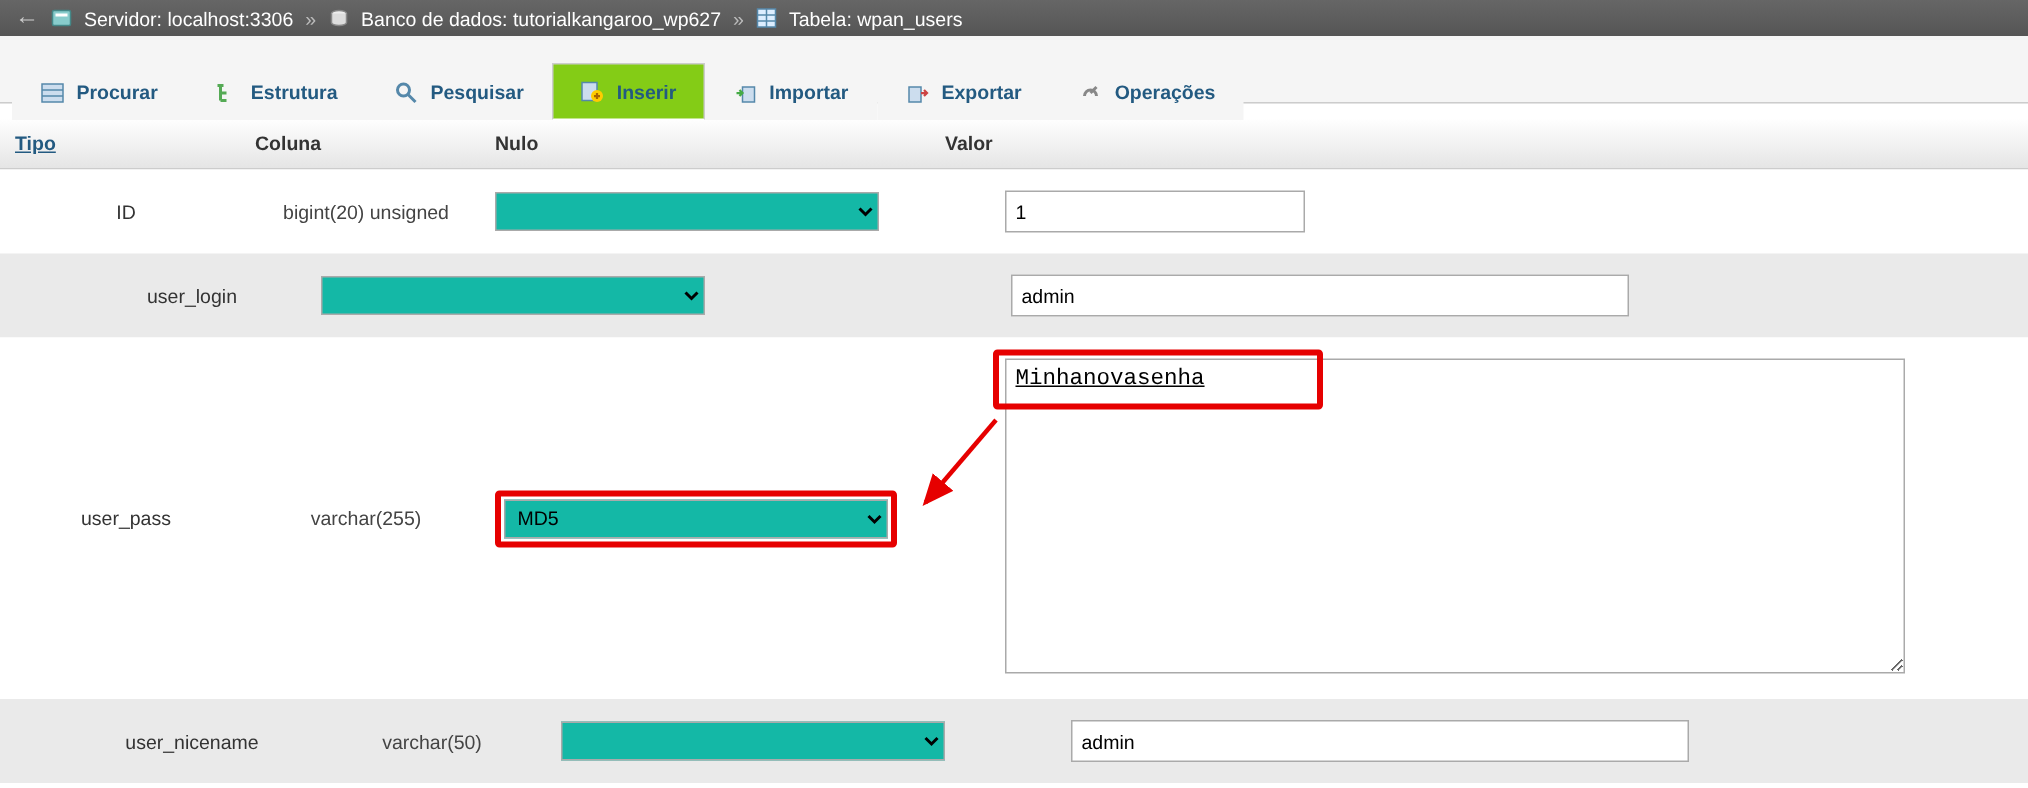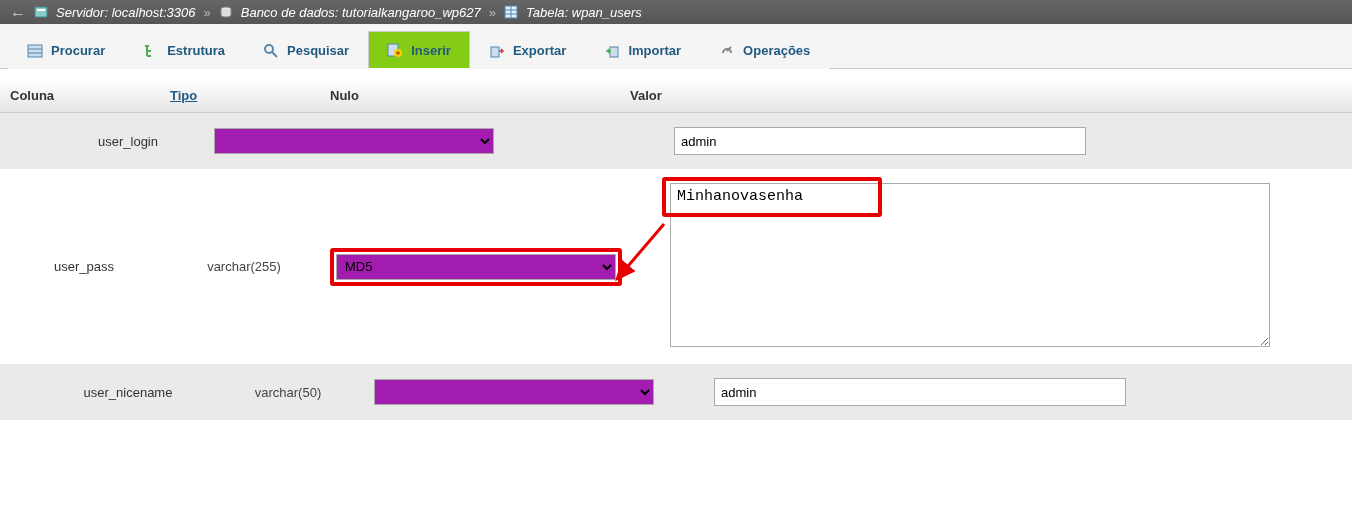--- a/index.html
+++ b/index.html
@@ -11,42 +11,42 @@
     padding: 4px 8px;
     display: flex;
     align-items: center;
     gap: 6px;
     font-size: 13px;
     height: 24px;
   }
   .breadcrumb .arrow-back { color: #ccc; font-size: 16px; padding: 0 2px; }
   .breadcrumb .sep { color: #bbb; margin: 0 2px; }
   .breadcrumb .icon { display: inline-flex; align-items: center; margin-right: 2px; }
-  .breadcrumb a { color: #fff; text-decoration: none; font-style: italic; }
+  .breadcrumb a { color: #fff; text-decoration: none; }
   
   .tabs {
     display: flex;
     background: #f5f5f5;
     border-bottom: 1px solid #ccc;
     padding: 6px 8px 0 8px;
     gap: 0;
   }
   .tab {
     display: flex;
     align-items: center;
     gap: 8px;
     padding: 10px 18px;
     cursor: pointer;
     border: 1px solid transparent;
     border-bottom: none;
     color: #235a81;
     font-weight: bold;
     background: #f5f5f5;
     position: relative;
-    top: 1px;
+    top: 12px;
   }
   .tab.active {
     background: #84cc16;
     border: 1px solid #ccc;
     border-bottom: 1px solid #fff;
     color: #235a81;
   }
   .tab .icon { width: 16px; height: 16px; display: inline-flex; align-items: center; justify-content: center; }
   
   .content { padding: 10px 0 0 0; }
@@ -67,43 +67,44 @@
     align-items: center;
     padding: 10px 4px;
   }
   .field-row.odd { background: #fff; }
   .field-row.even { background: #eaeaea; padding-left: 48px; }
   .field-row .cell { padding: 4px 6px; }
   .field-row .cell.name { text-align: center; }
   .field-row .cell.type { text-align: center; color: #444; }
   
   select.func {
-    width: 280px;
+    width: 256px;
     height: 26px;
     border: 1px solid #aaa;
-    background: #a21caf;
+    background: #14b8a6;
     padding: 2px 4px;
     font-size: 13px;
   }
   input.val {
     width: 200px;
     height: 28px;
     border: 1px solid #aaa;
     padding: 4px 6px;
     font-size: 13px;
   }
   input.val.wide { width: 412px; }
   textarea.val {
     width: 600px;
-    height: 164px;
+    height: 210px;
     border: 1px solid #aaa;
     padding: 4px 6px;
     font-family: "Courier New", monospace;
     font-size: 15px;
     resize: both;
+    text-decoration: underline;
   }
   
   .highlight-select {
     border: 4px solid #e60000;
     padding: 2px;
     display: inline-block;
     border-radius: 3px;
   }
   .highlight-text {
     position: absolute;
@@ -189,55 +190,66 @@
           <circle cx="11" cy="11" r="4" fill="#fc0"></circle>
           <line x1="9" y1="11" x2="13" y2="11" stroke="#a60" stroke-width="1.5"></line>
           <line x1="11" y1="9" x2="11" y2="13" stroke="#a60" stroke-width="1.5"></line>
         </svg>
       </span>
     <span>Inserir</span>
   </div>
   <div class="tab">
     <span class="icon">
         <svg width="16" height="16">
+          <rect x="6" y="4" width="8" height="10" fill="#cde" stroke="#58a"></rect>
+          <path d="M2 8 l4 0 M4 6 l2 2 l-2 2" stroke="#4a4" fill="none" stroke-width="1.5"></path>
+        </svg>
+      </span>
+    <span>Importar</span>
+  </div>
+  <div class="tab">
+    <span class="icon">
+        <svg width="16" height="16">
           <rect x="2" y="4" width="8" height="10" fill="#cde" stroke="#58a"></rect>
           <path d="M10 8 l4 0 M12 6 l2 2 l-2 2" stroke="#c44" fill="none" stroke-width="1.5"></path>
         </svg>
       </span>
     <span>Exportar</span>
   </div>
   <div class="tab">
     <span class="icon">
         <svg width="16" height="16">
-          <rect x="6" y="4" width="8" height="10" fill="#cde" stroke="#58a"></rect>
-          <path d="M2 8 l4 0 M4 6 l2 2 l-2 2" stroke="#4a4" fill="none" stroke-width="1.5"></path>
-        </svg>
-      </span>
-    <span>Importar</span>
-  </div>
-  <div class="tab">
-    <span class="icon">
-        <svg width="16" height="16">
           <path d="M4 10 a4 4 0 1 1 8 0" fill="none" stroke="#888" stroke-width="2"></path>
           <line x1="12" y1="4" x2="8" y2="8" stroke="#888" stroke-width="2"></line>
         </svg>
       </span>
     <span>Operações</span>
   </div>
 </div>
 
 <div class="content">
 
   <div class="header-row">
+    <div class="col link">Tipo</div>
     <div class="col">Coluna</div>
-    <div class="col link">Tipo</div>
     <div class="col">Nulo</div>
     <div class="col">Valor</div>
   </div>
 
+  <div class="field-row odd">
+    <div class="cell name">ID</div>
+    <div class="cell type">bigint(20) unsigned</div>
+    <div class="cell">
+      <select class="func">
+        <option></option>
+      </select>
+    </div>
+    <div class="cell"></div>
+    <div class="cell"><input class="val" type="text" value="1" style=""></div>
+  </div>
 
   <div class="field-row even">
     <div class="cell name">user_login</div>
     <div class="cell">
       <select class="func">
         <option></option>
       </select>
     </div>
     <div class="cell"></div>
     <div class="cell"><input class="val wide" type="text" value="admin" style=""></div>

